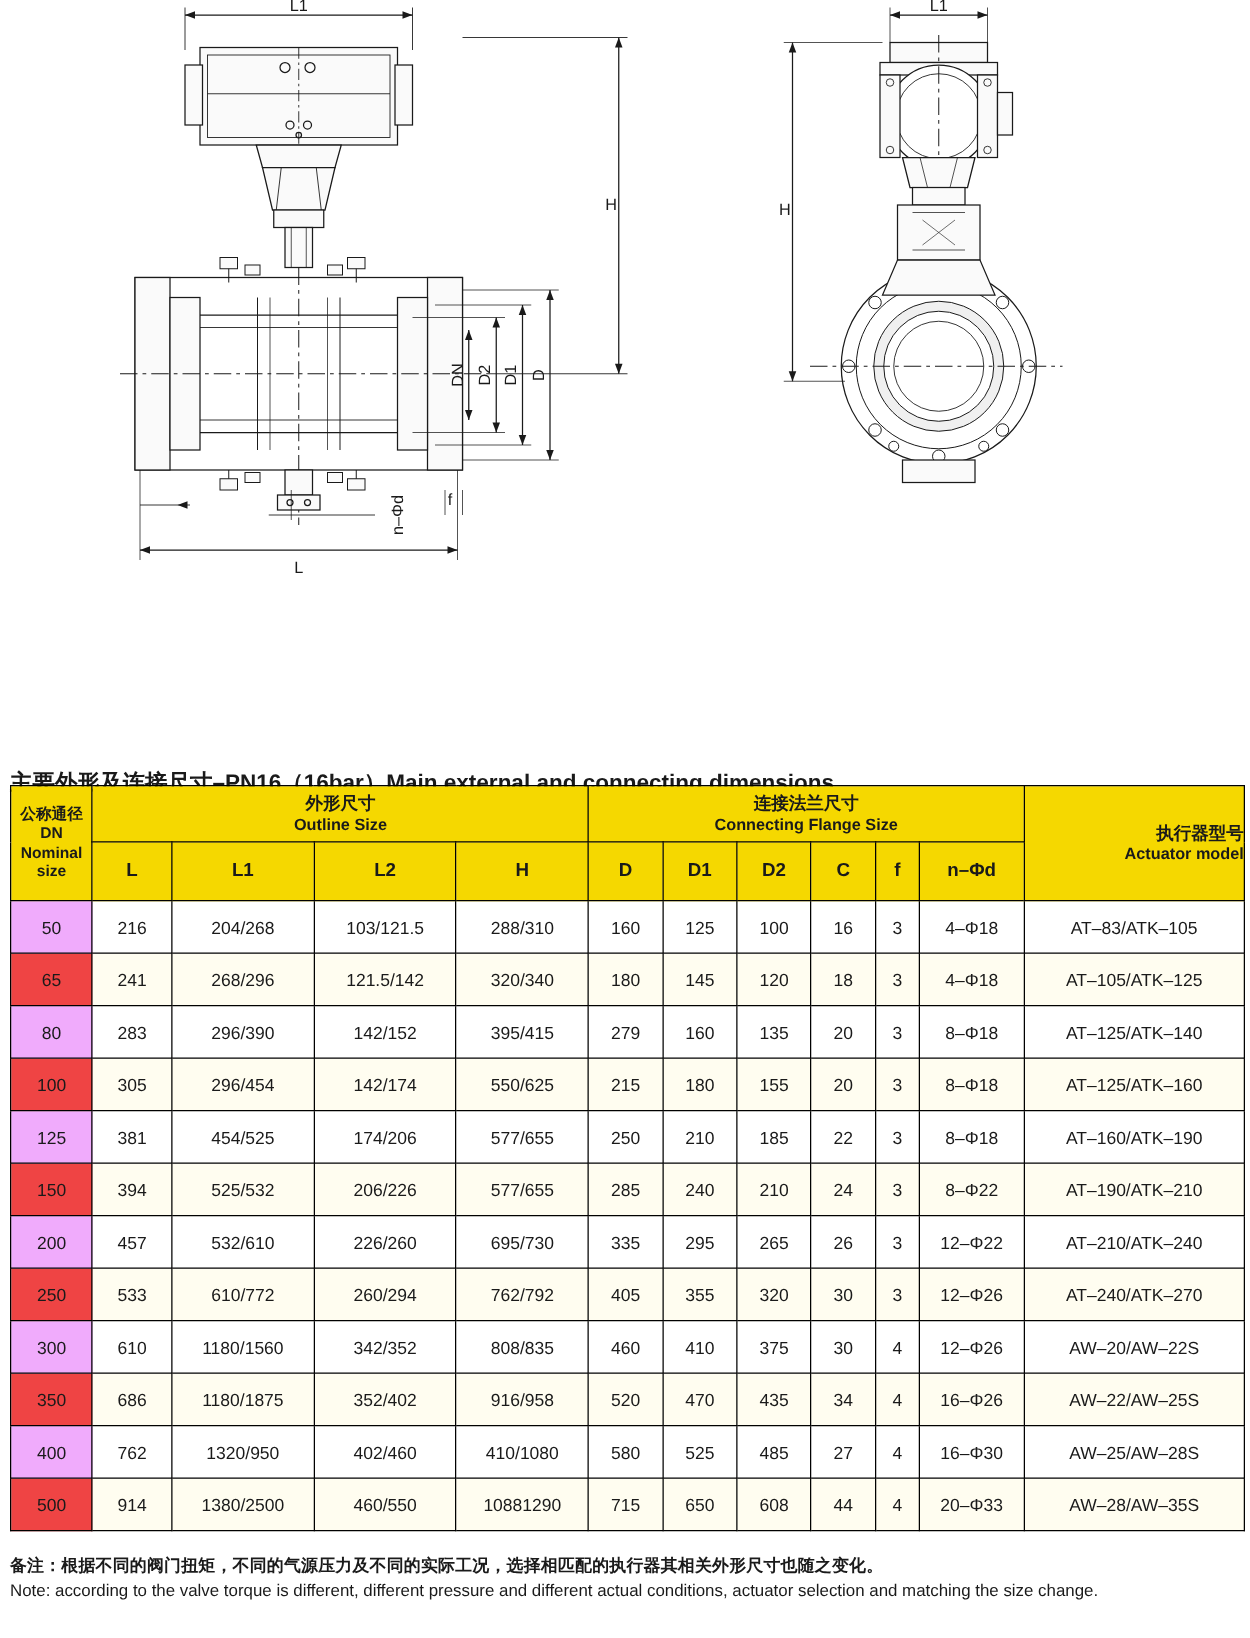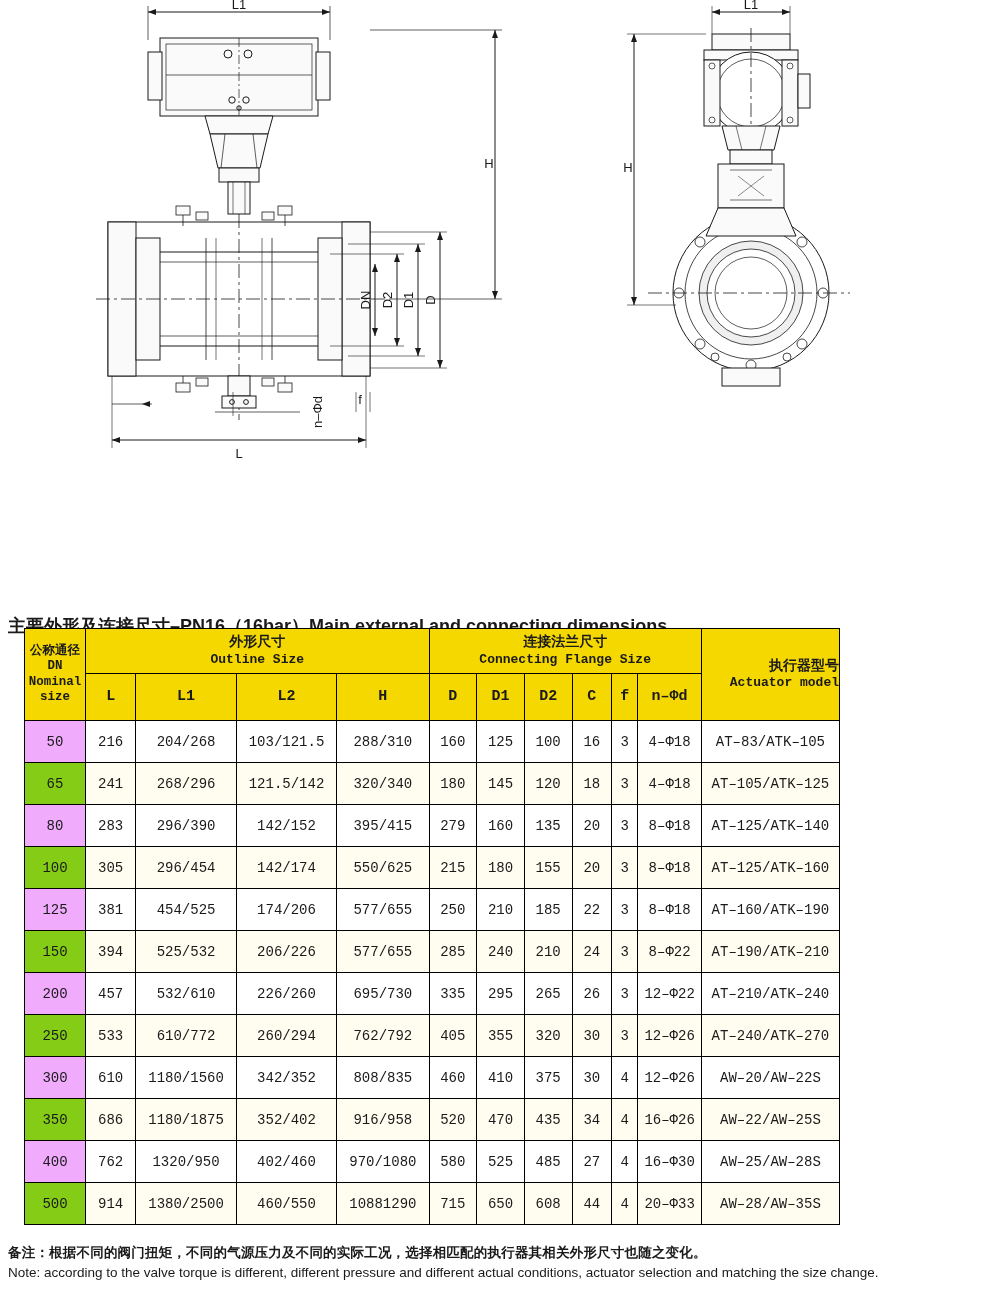--- a/index.html
+++ b/index.html
@@ -21,44 +21,43 @@
     position:absolute;
     left:8px;top:570px;
     font-size:18px;
     font-weight:bold;
     letter-spacing:0px;
     white-space:nowrap;
     margin-top:44px;
   }
   table.dims{
     position:absolute;
-    left:24px;top:628px;
+    left:8px;top:628px;
     border-collapse:collapse;
-    width:816px;
+    width:988px;
     font-size:13.5px;
-    font-family:Liberation Mono, monospace;
   }
   table.dims th, table.dims td{
     border:1px solid #000;
     text-align:center;
     vertical-align:middle;
     padding:0;
   }
   table.dims thead th{
     background:#f5d800;
     font-weight:bold;
     line-height:1.25;
   }
   table.dims thead th.grp{height:44px;font-size:14px;}
   table.dims thead th.sub{height:46px;font-size:15px;}
   table.dims thead th.dn{font-size:12.5px;line-height:1.22;}
   table.dims thead th.act{font-size:13px;line-height:1.25;text-align:right;}
   table.dims tbody td{height:41px;font-size:14px;}
   table.dims tbody tr.alt td{background:#fffdf0;}
-  table.dims tbody tr.alt td.dncell{background:#84cc16;}
+  table.dims tbody tr.alt td.dncell{background:#ef4444;}
   table.dims tbody td.dncell{background:#f0abfc;}
   .note{
     position:absolute;
     left:8px;top:1243px;
     width:990px;
     font-size:13.5px;
     line-height:1.5;
   }
   .note .cn{font-weight:bold;letter-spacing:.2px;}
   .note .en{display:block;}
@@ -443,21 +442,21 @@
         <td>34</td>
         <td>4</td>
         <td>16–Φ26</td>
         <td>AW–22/AW–25S</td>
       </tr>
       <tr>
         <td class="dncell">400</td>
         <td>762</td>
         <td>1320/950</td>
         <td>402/460</td>
-        <td>970/1080</td>
+        <td>410/1080</td>
         <td>580</td>
         <td>525</td>
         <td>485</td>
         <td>27</td>
         <td>4</td>
         <td>16–Φ30</td>
         <td>AW–25/AW–28S</td>
       </tr>
       <tr class="alt">
         <td class="dncell">500</td>

